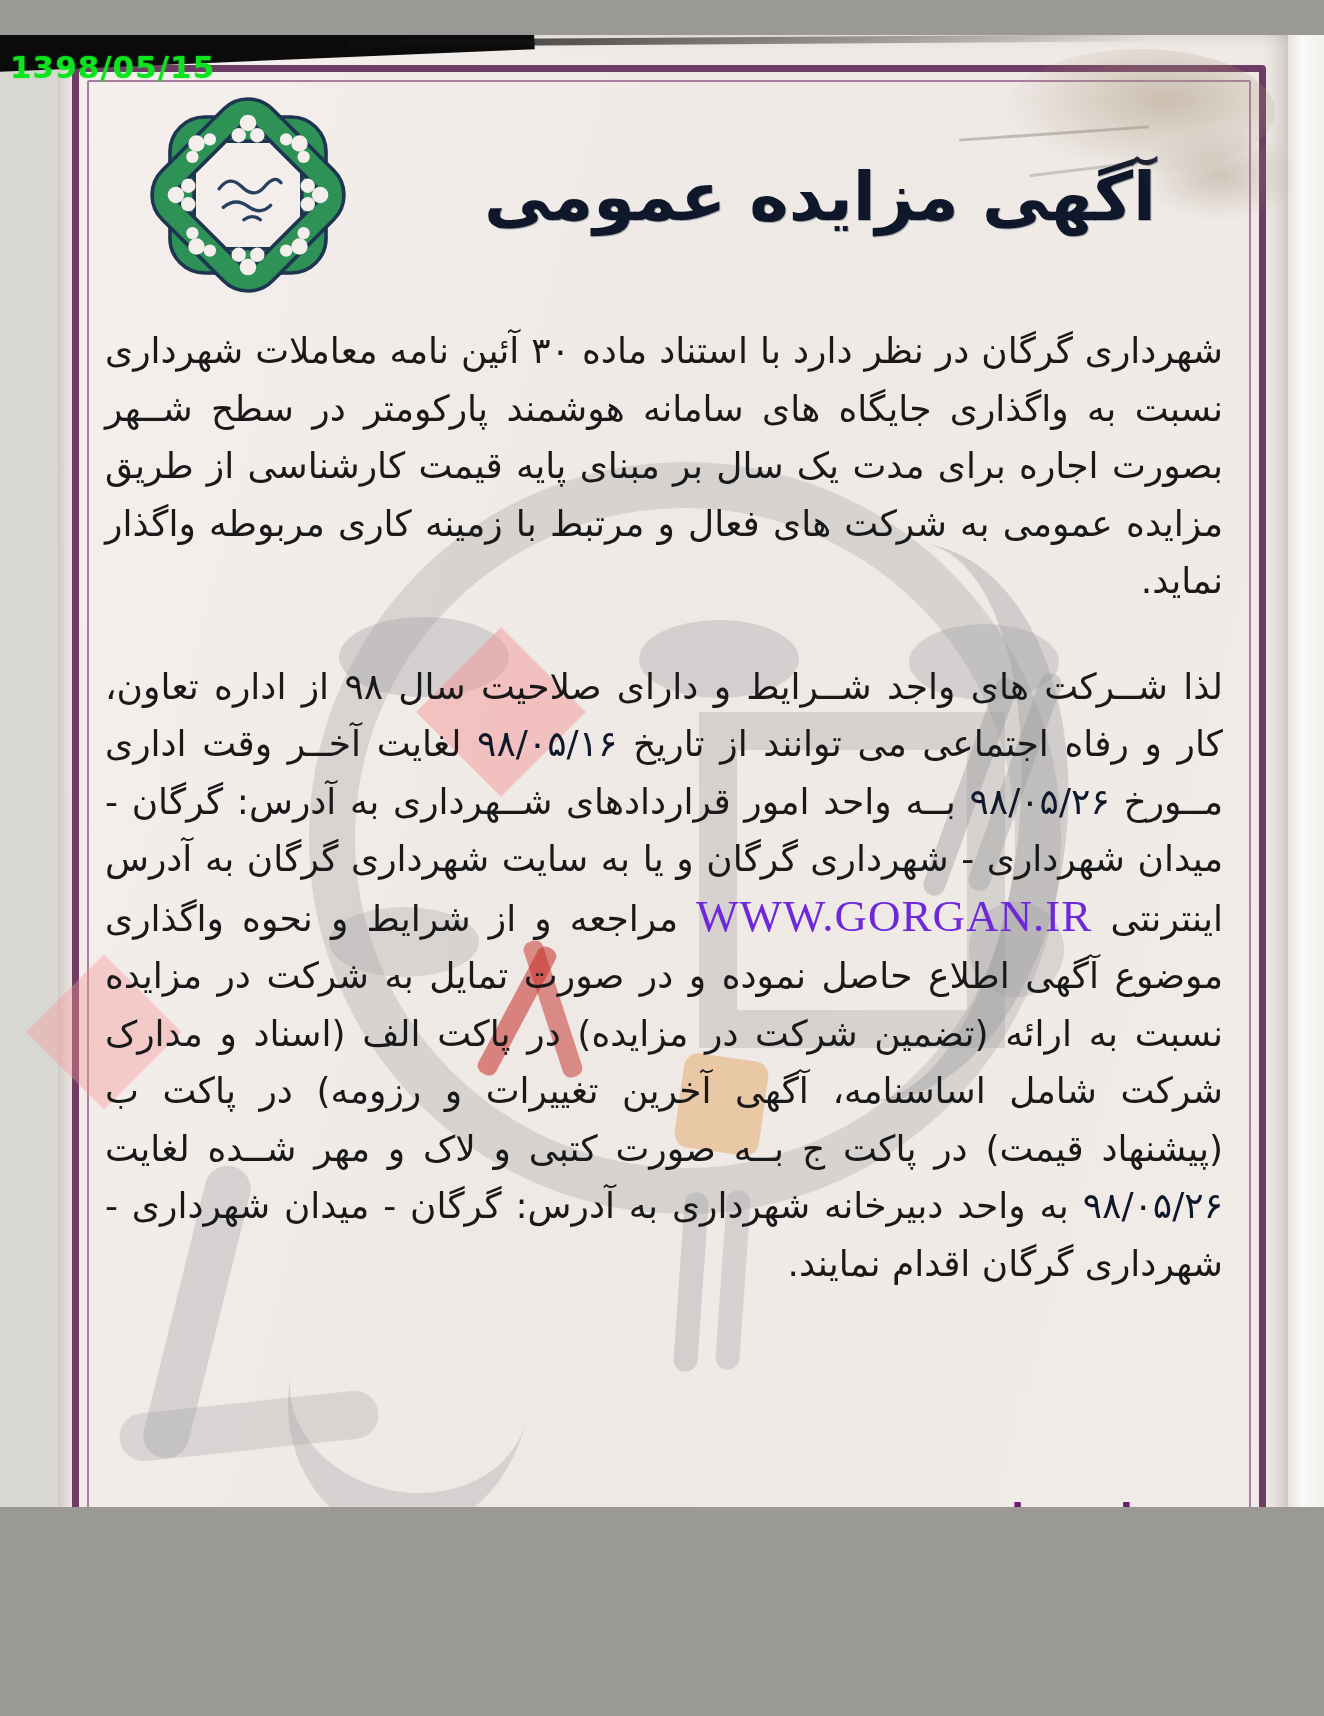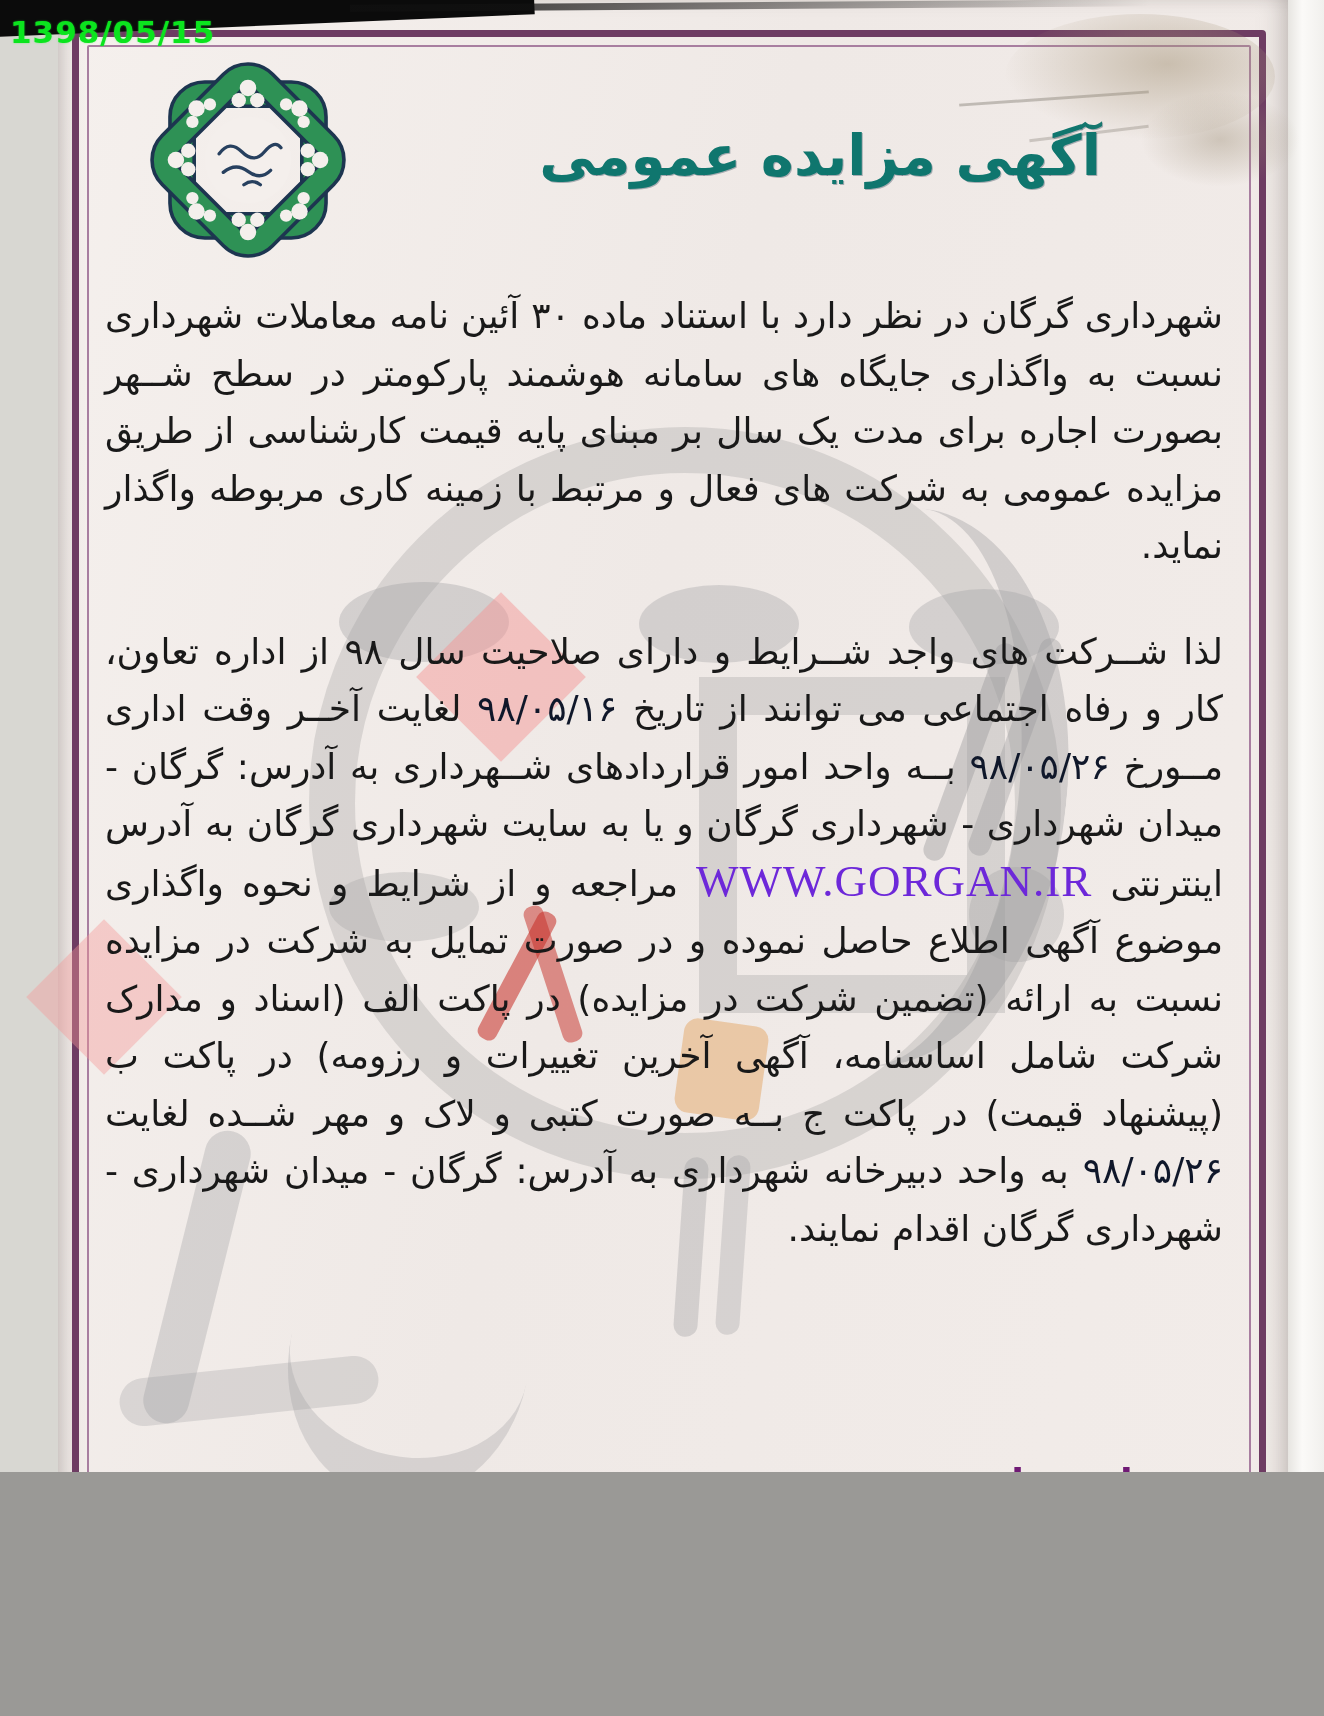--- a/index.html
+++ b/index.html
@@ -1,18 +1,18 @@
 <!DOCTYPE html>
 <html lang="fa"><head>
 <meta charset="utf-8">
 <style>
   html,body{margin:0;padding:0;background:#9a9996;}
   .scan-root{
     position:relative;width:1324px;height:1472px;overflow:hidden;
-    background:#d8d7d2;font-family:"DejaVu Sans",sans-serif;
+    background:#d8d7d2;font-family:"DejaVu Sans",sans-serif;margin-top:35px;
   }
   .paper{
     position:absolute;left:58px;top:0;width:1230px;height:1716px;
     background:linear-gradient(105deg,#f5f0ed 0%,#efe9e6 45%,#f2ece9 100%);
     box-shadow:inset 14px 0 22px -12px rgba(110,100,98,.45),
                inset -16px 0 26px -14px rgba(120,112,108,.5);
   }
   .edge-right{
     position:absolute;left:1288px;top:0;width:36px;height:1716px;
     background:linear-gradient(90deg,#e7e5e1,#fbfaf8 40%,#f1f0ed);
@@ -32,21 +32,21 @@
     text-shadow:0 0 2px rgba(40,255,60,.55);
   }
   .frame{
     position:absolute;left:72px;top:30px;width:1180px;height:1664px;
     border:7px solid #6e3c63;border-radius:4px;z-index:2;
   }
   .frame-inner{position:absolute;inset:8px;border:2px solid #a87ea0;border-radius:2px;}
   .emblem{position:absolute;left:66px;top:20px;width:206px;height:206px;z-index:3;}
   .title{
     position:absolute;top:86px;left:350px;right:48px;z-index:3;
-    text-align:center;font-size:56px;font-weight:bold;color:#0f766e;
+    text-align:center;font-size:67px;font-weight:bold;color:#0f172a;
     text-shadow:1px 1px 0 rgba(32,58,78,.35);white-space:nowrap;
   }
   .body-text{
     position:absolute;left:26px;right:36px;top:250px;z-index:3;
     direction:rtl;text-align:justify;font-size:36px;font-weight:normal;
     color:#191919;line-height:57.5px;
   }
   .para{margin:0;}
   .para + .para{margin-top:48px;}
   .seg-date{color:#0f172a;}

